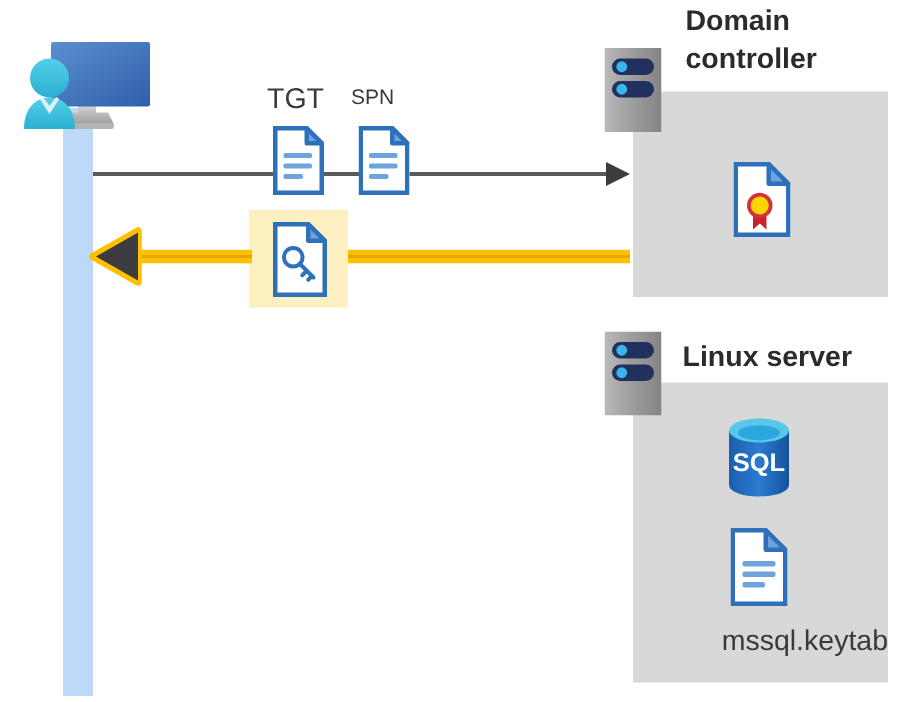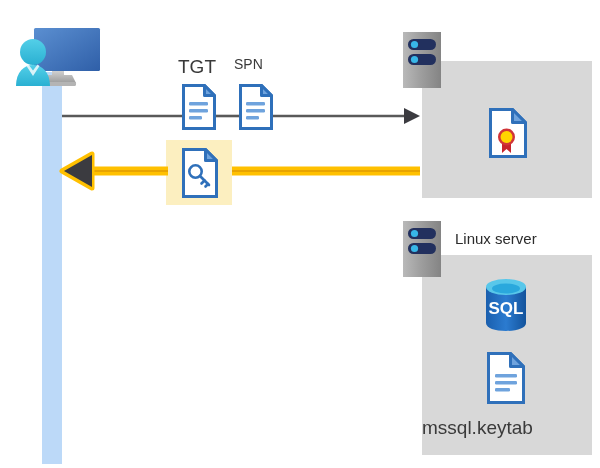--- a/index.html
+++ b/index.html
@@ -32,30 +32,30 @@
   .title-dc {
     left: 457px; top: 2px;
     font-size: 19px;
     font-weight: bold;
     color: #2b2b2b;
     line-height: 25px;
     width: 140px;
   }
   .title-linux {
     left: 455px; top: 227px;
-    font-size: 15px;
-    font-weight: normal;
+    font-size: 19px;
+    font-weight: bold;
     color: #2b2b2b;
     line-height: 24px;
     white-space: nowrap;
   }
   .label-keytab {
     left: 422px; top: 417px;
     width: 170px;
-    text-align: left;
+    text-align: right;
     font-size: 19px;
     color: #3a3a3a;
     white-space: nowrap;
   }
   .label-tgt {
     left: 178px; top: 56px;
     font-size: 19px;
     color: #3a3a3a;
     white-space: nowrap;
   }
@@ -231,20 +231,21 @@
 
   <svg class="abs" style="left:487px; top:352px;" width="38" height="52" viewBox="0 0 38 52">
     <path d="M1.5 1.5 h22 l13 13 v36 h-35 z" fill="#ffffff" stroke="#2f70ba" stroke-width="3"></path>
     <path d="M23.5 1.5 v13 h13 z" fill="#6fa3dd" stroke="#2f70ba" stroke-width="3" stroke-linejoin="round"></path>
     <rect x="8" y="22" width="22" height="3.6" rx="1.3" fill="#6fa3dd"></rect>
     <rect x="8" y="29" width="22" height="3.6" rx="1.3" fill="#6fa3dd"></rect>
     <rect x="8" y="36" width="15" height="3.6" rx="1.3" fill="#6fa3dd"></rect>
   </svg>
 
 
+  <div class="abs title-dc">Domain controller</div>
 
   <div class="abs title-linux">Linux server</div>
 
   <div class="abs label-tgt">TGT</div>
 
   <div class="abs label-spn">SPN</div>
 
   <div class="abs label-keytab">mssql.keytab</div>
 
 </div>

